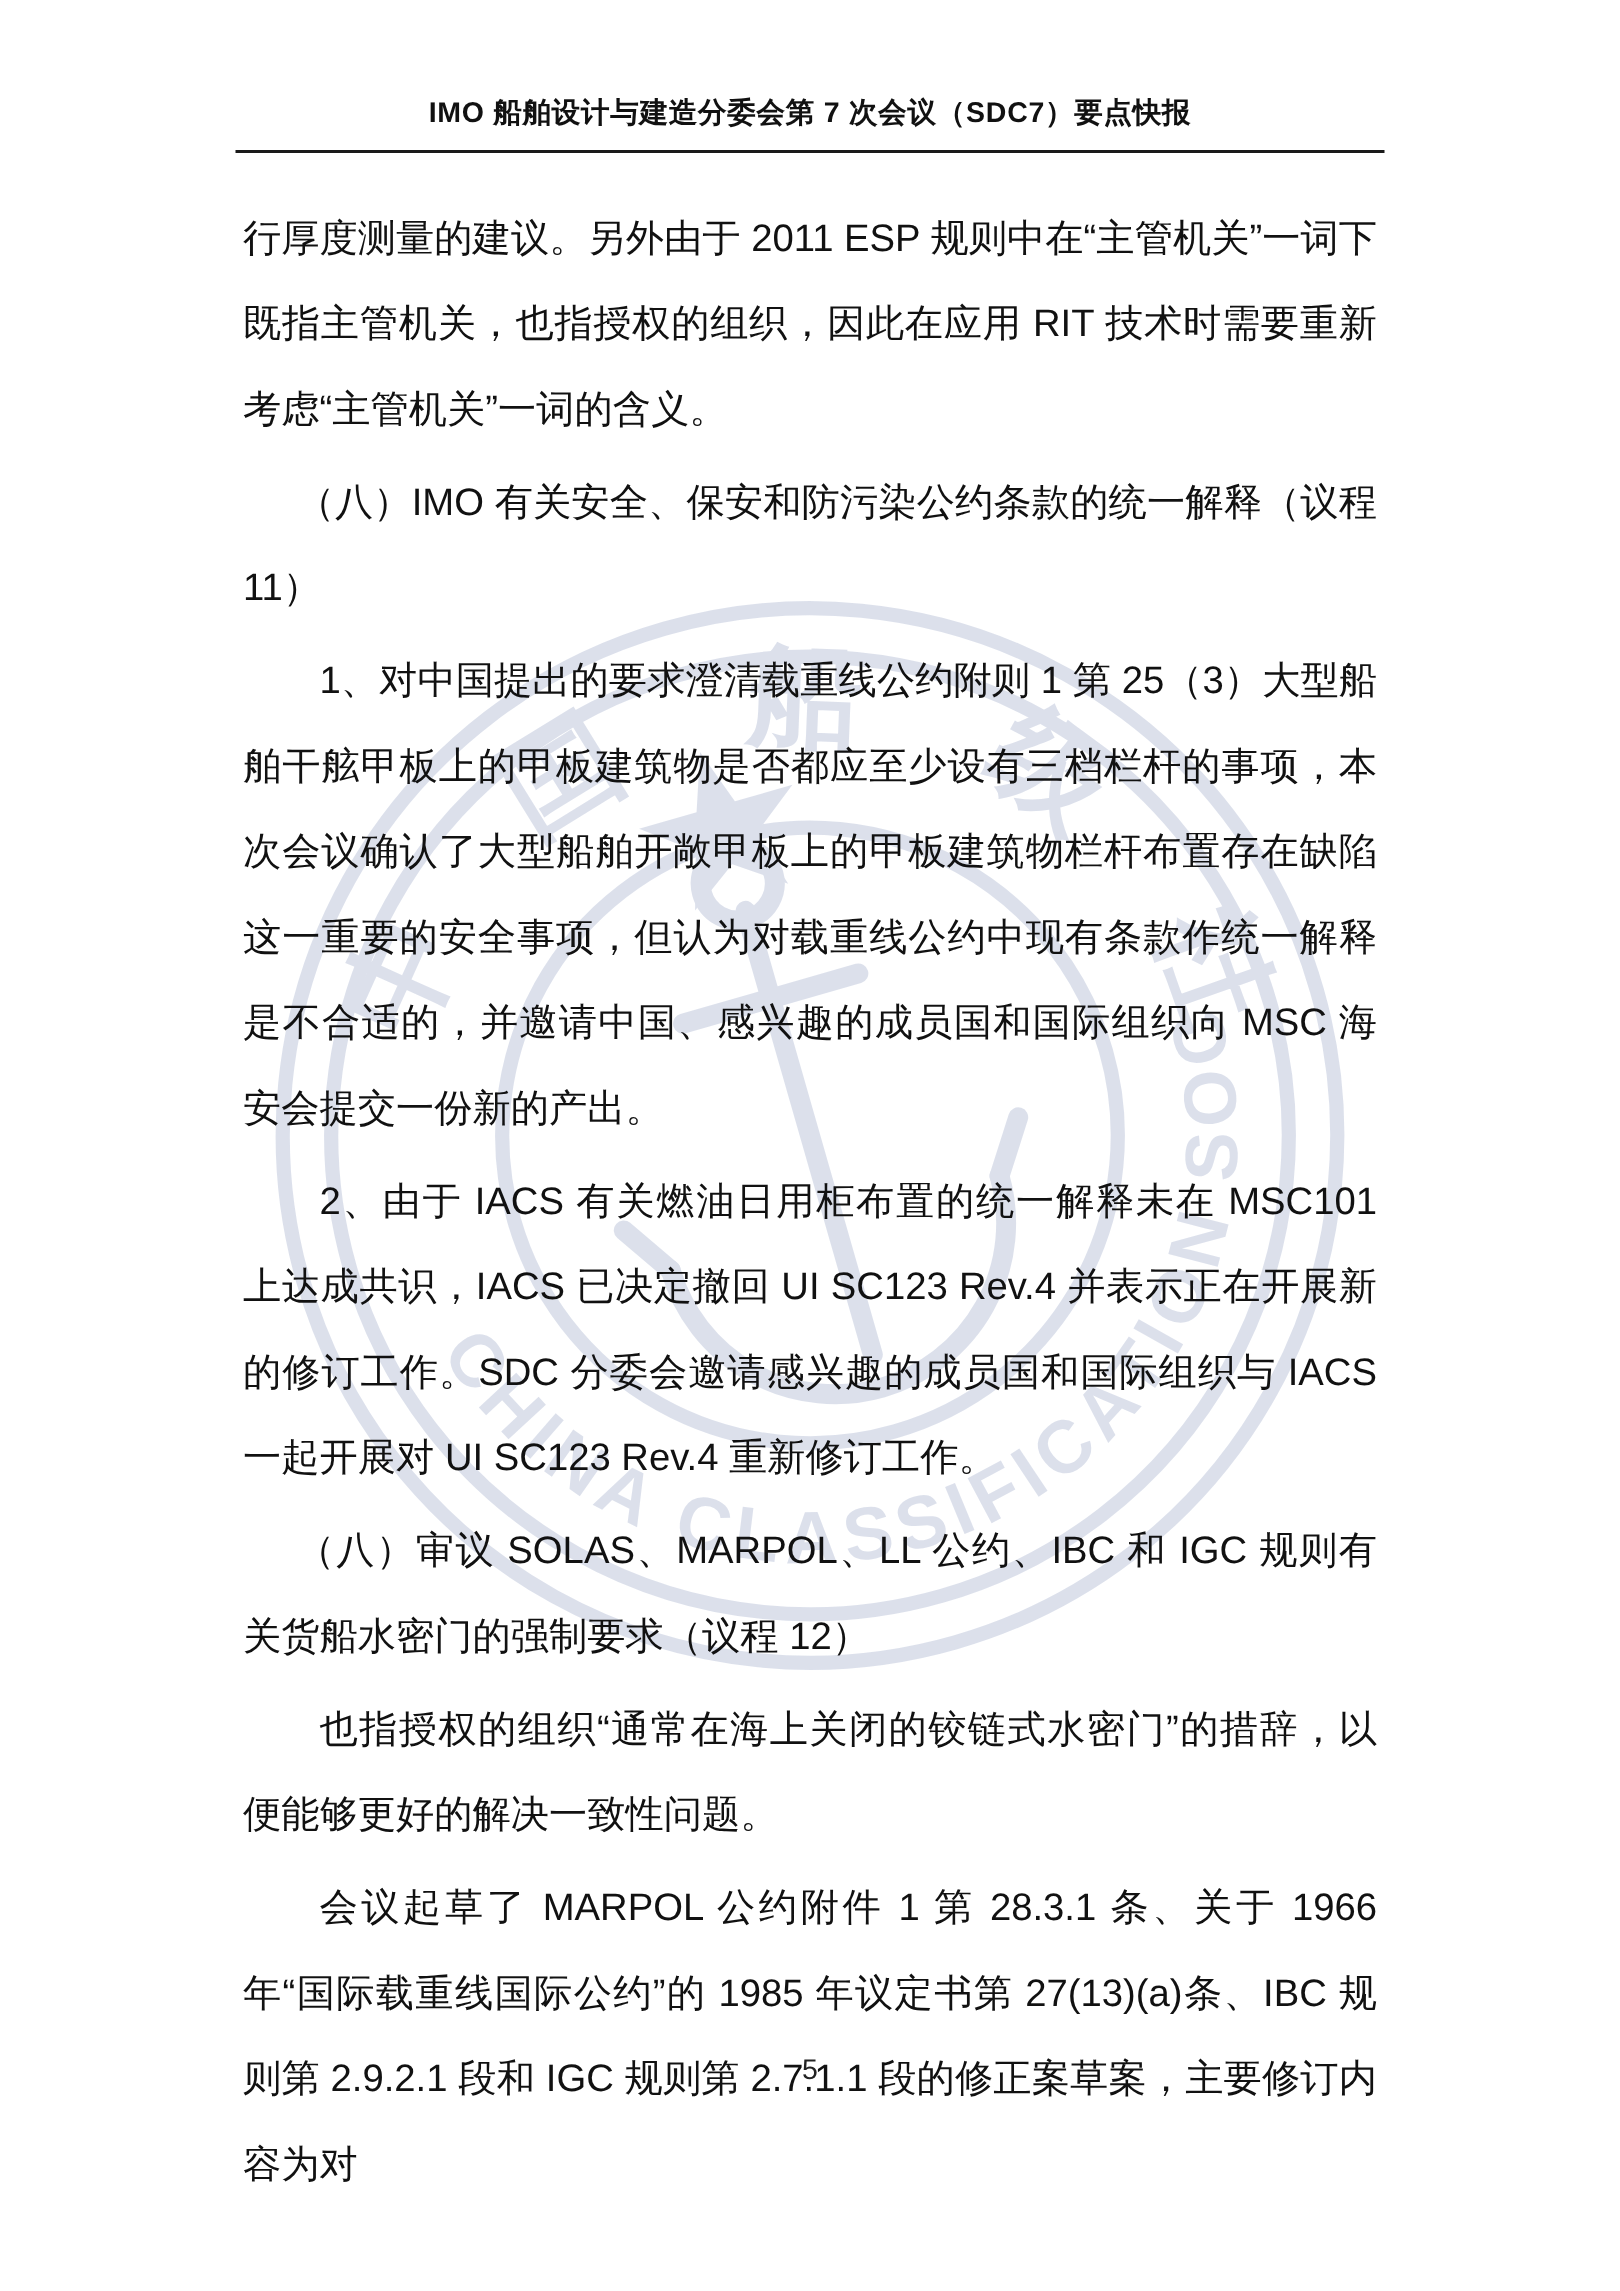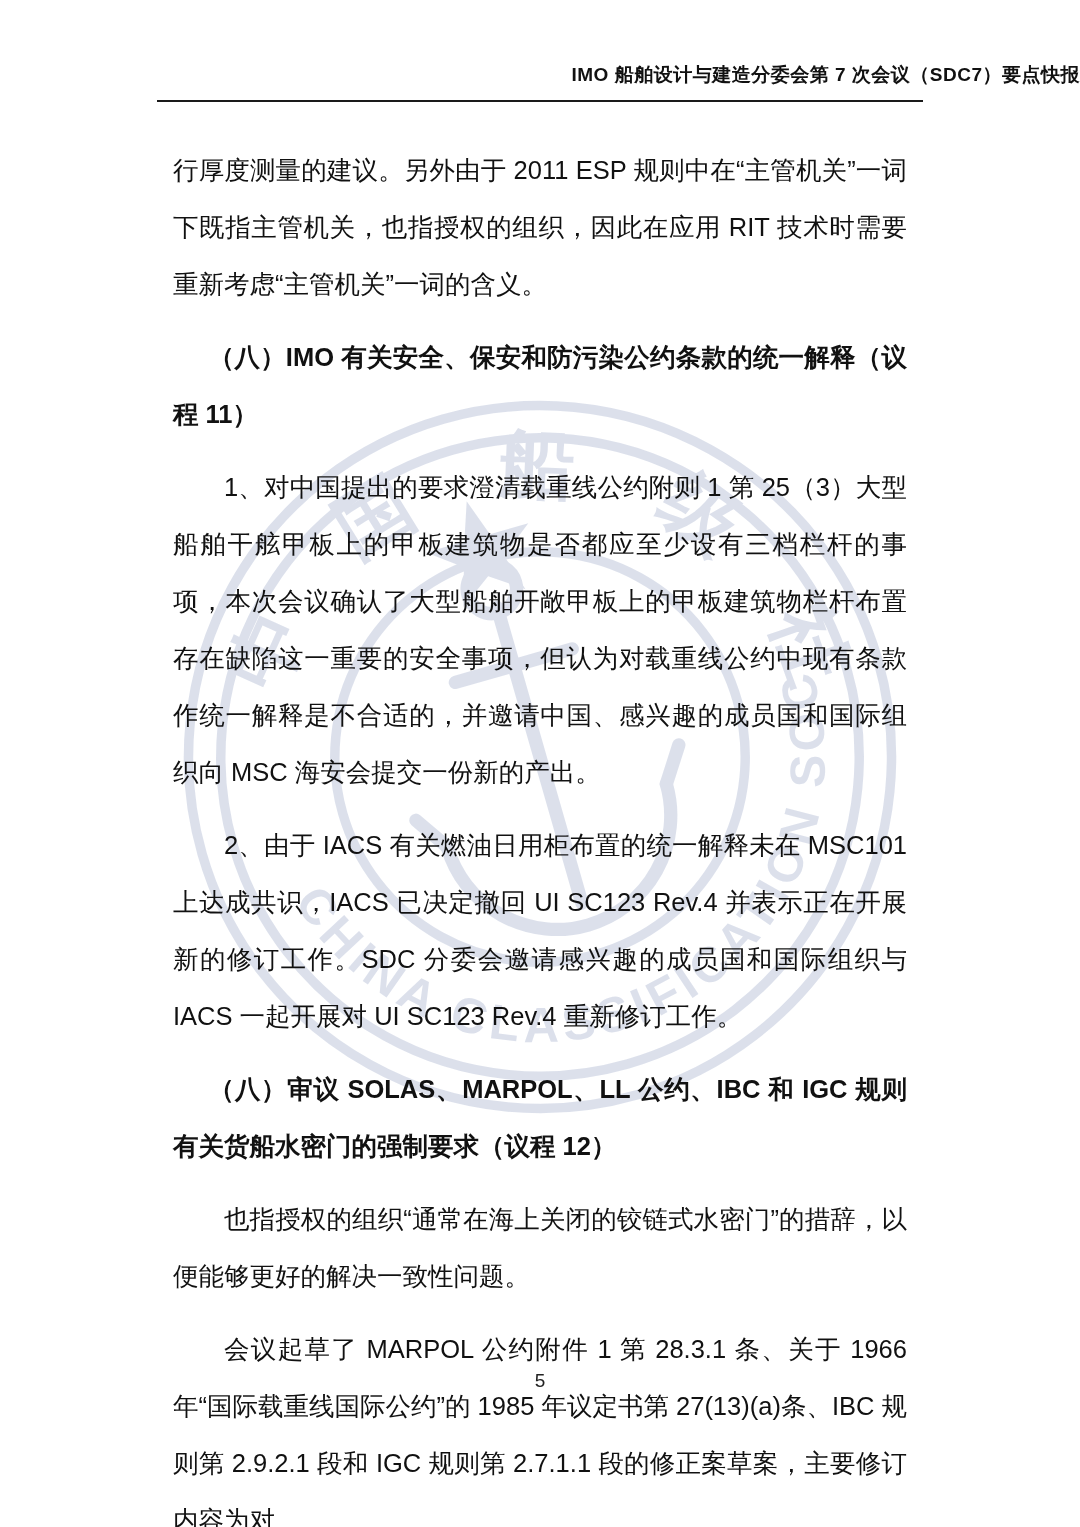--- a/index.html
+++ b/index.html
@@ -32,50 +32,50 @@
   .watermark svg { width: 100%; height: 100%; display: block; }
 
   
   .header {
     position: absolute;
     left: 0; right: 0;
     top: 62px;
     z-index: 2;
   }
   .header-title {
-    text-align: right;
+    text-align: center;
     font-size: 19px;
     font-weight: bold;
     letter-spacing: 0.5px;
     color: #111;
   }
   .header-rule {
     margin: 12px 157px 0 157px;
     border-bottom: 2px solid #1a1a1a;
   }
 
   
   .content {
     position: absolute;
     left: 157px;
     top: 126px;
     width: 766px;
     z-index: 2;
   }
   p {
-    margin: 16px;
+    margin: 5px;
     font-size: 25.5px;
     line-height: 57px;
     text-align: justify;
     text-justify: inter-ideograph;
     color: #111;
   }
   p.indent { text-indent: 2em; }
   p.heading {
-    font-weight: bold;
+    font-weight: normal;
     text-indent: 1.4em;
   }
 
   
   .page-number {
     position: absolute;
     left: 0; right: 0;
     top: 1370px;
     text-align: center;
     font-size: 19px;

